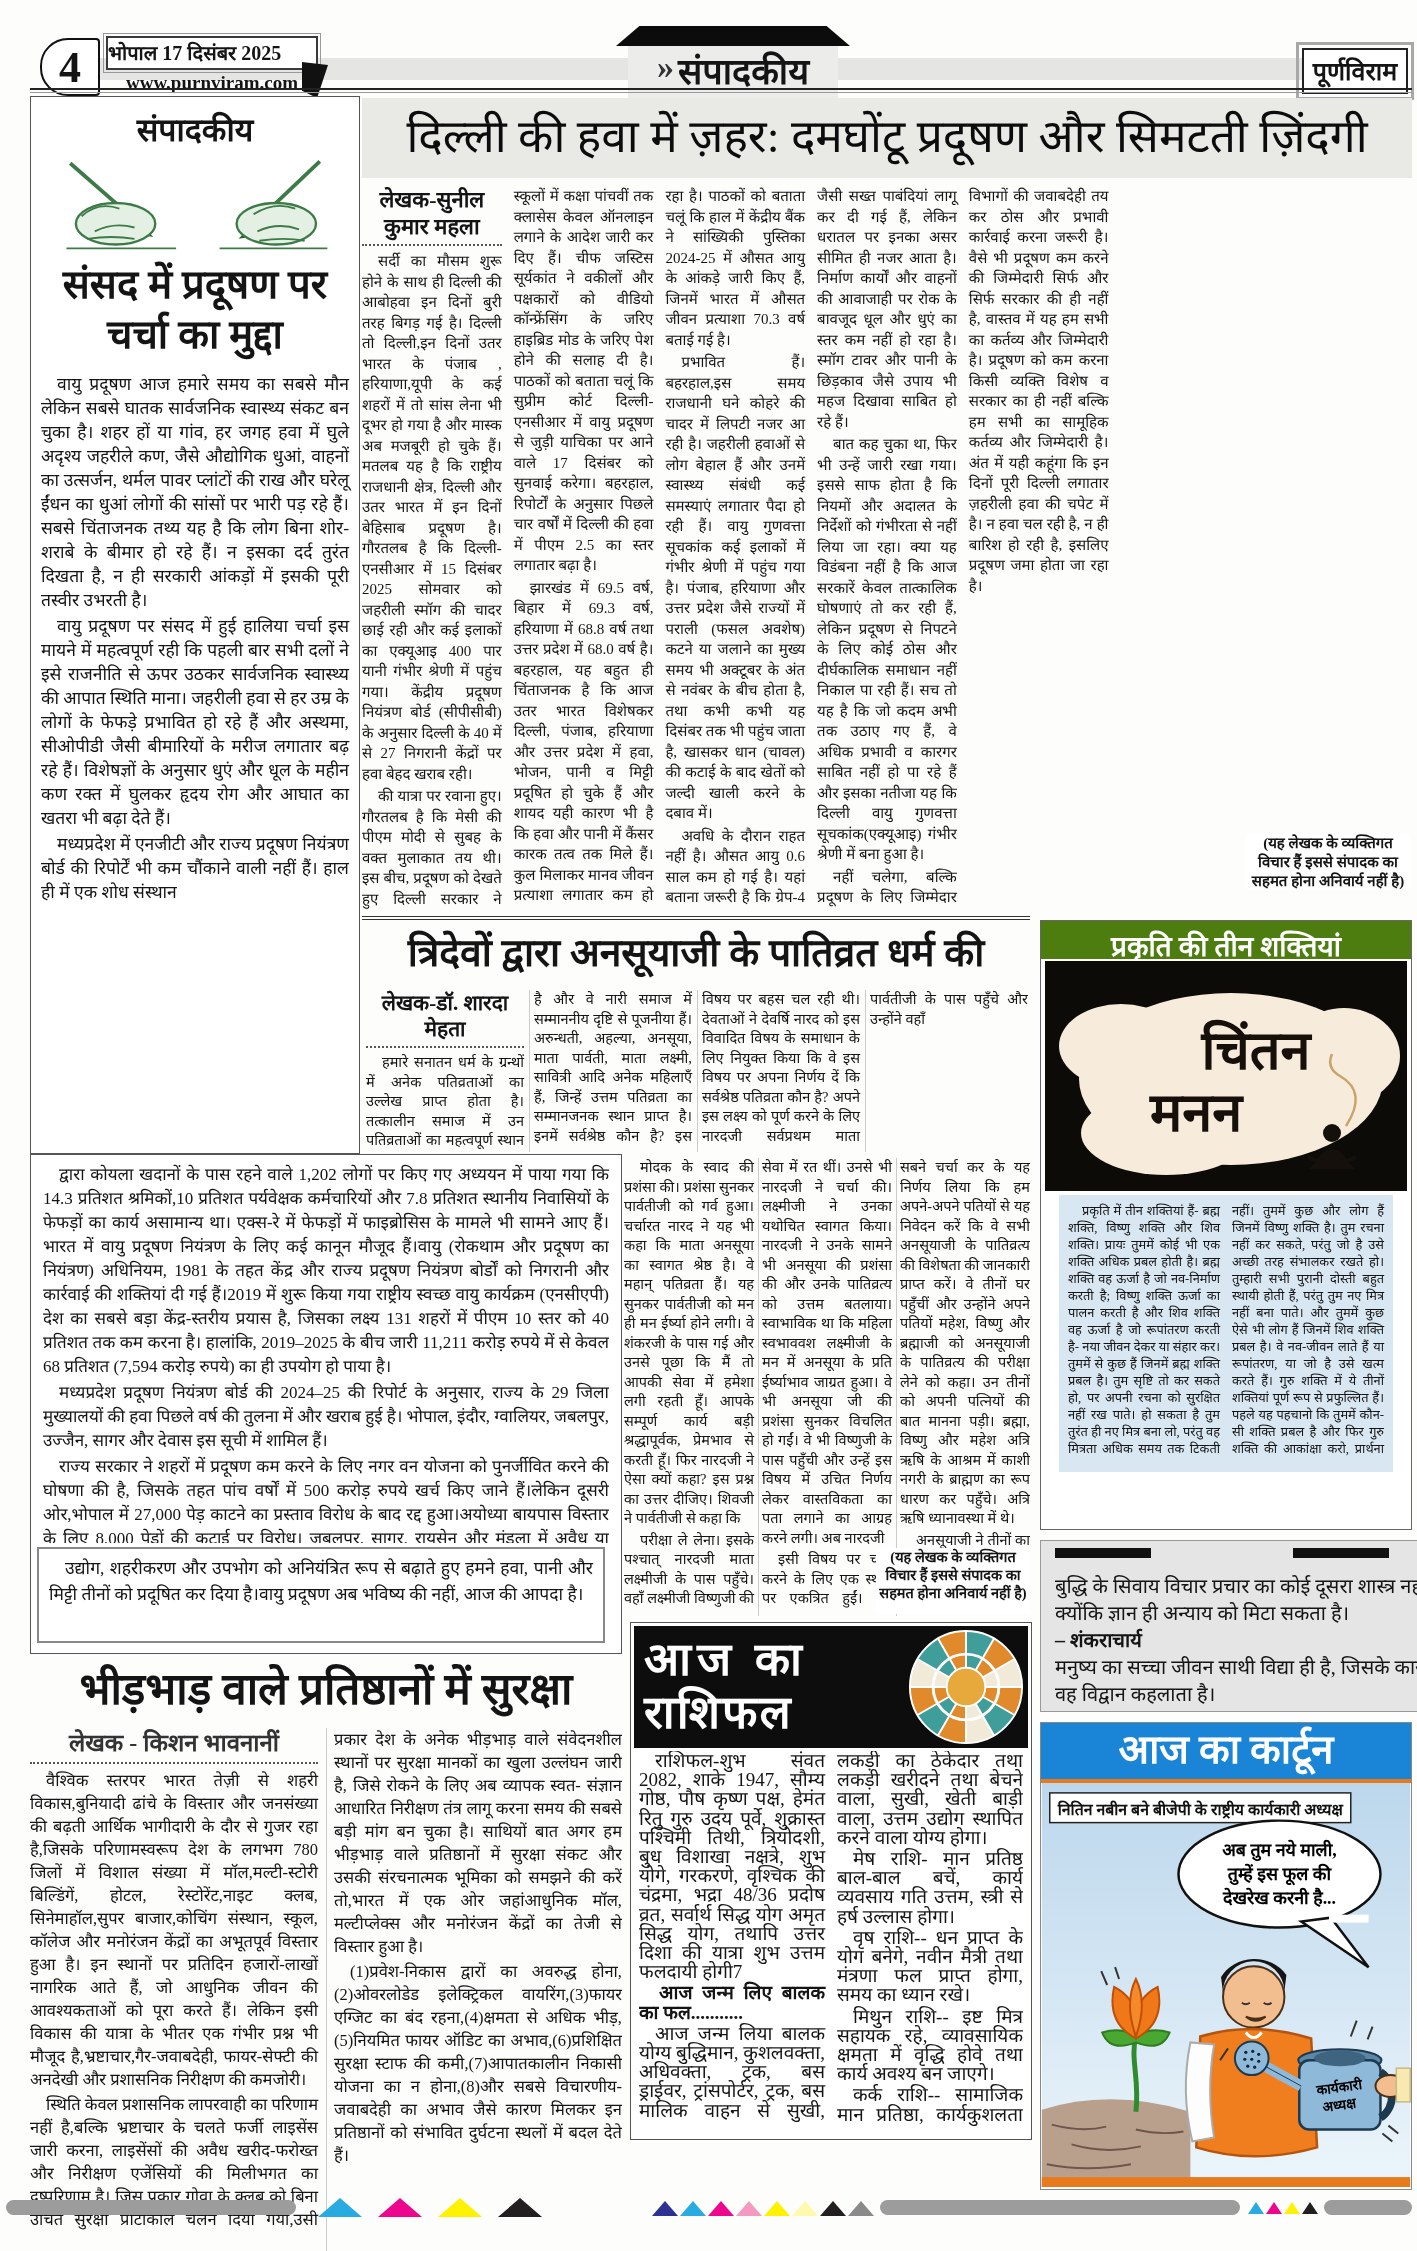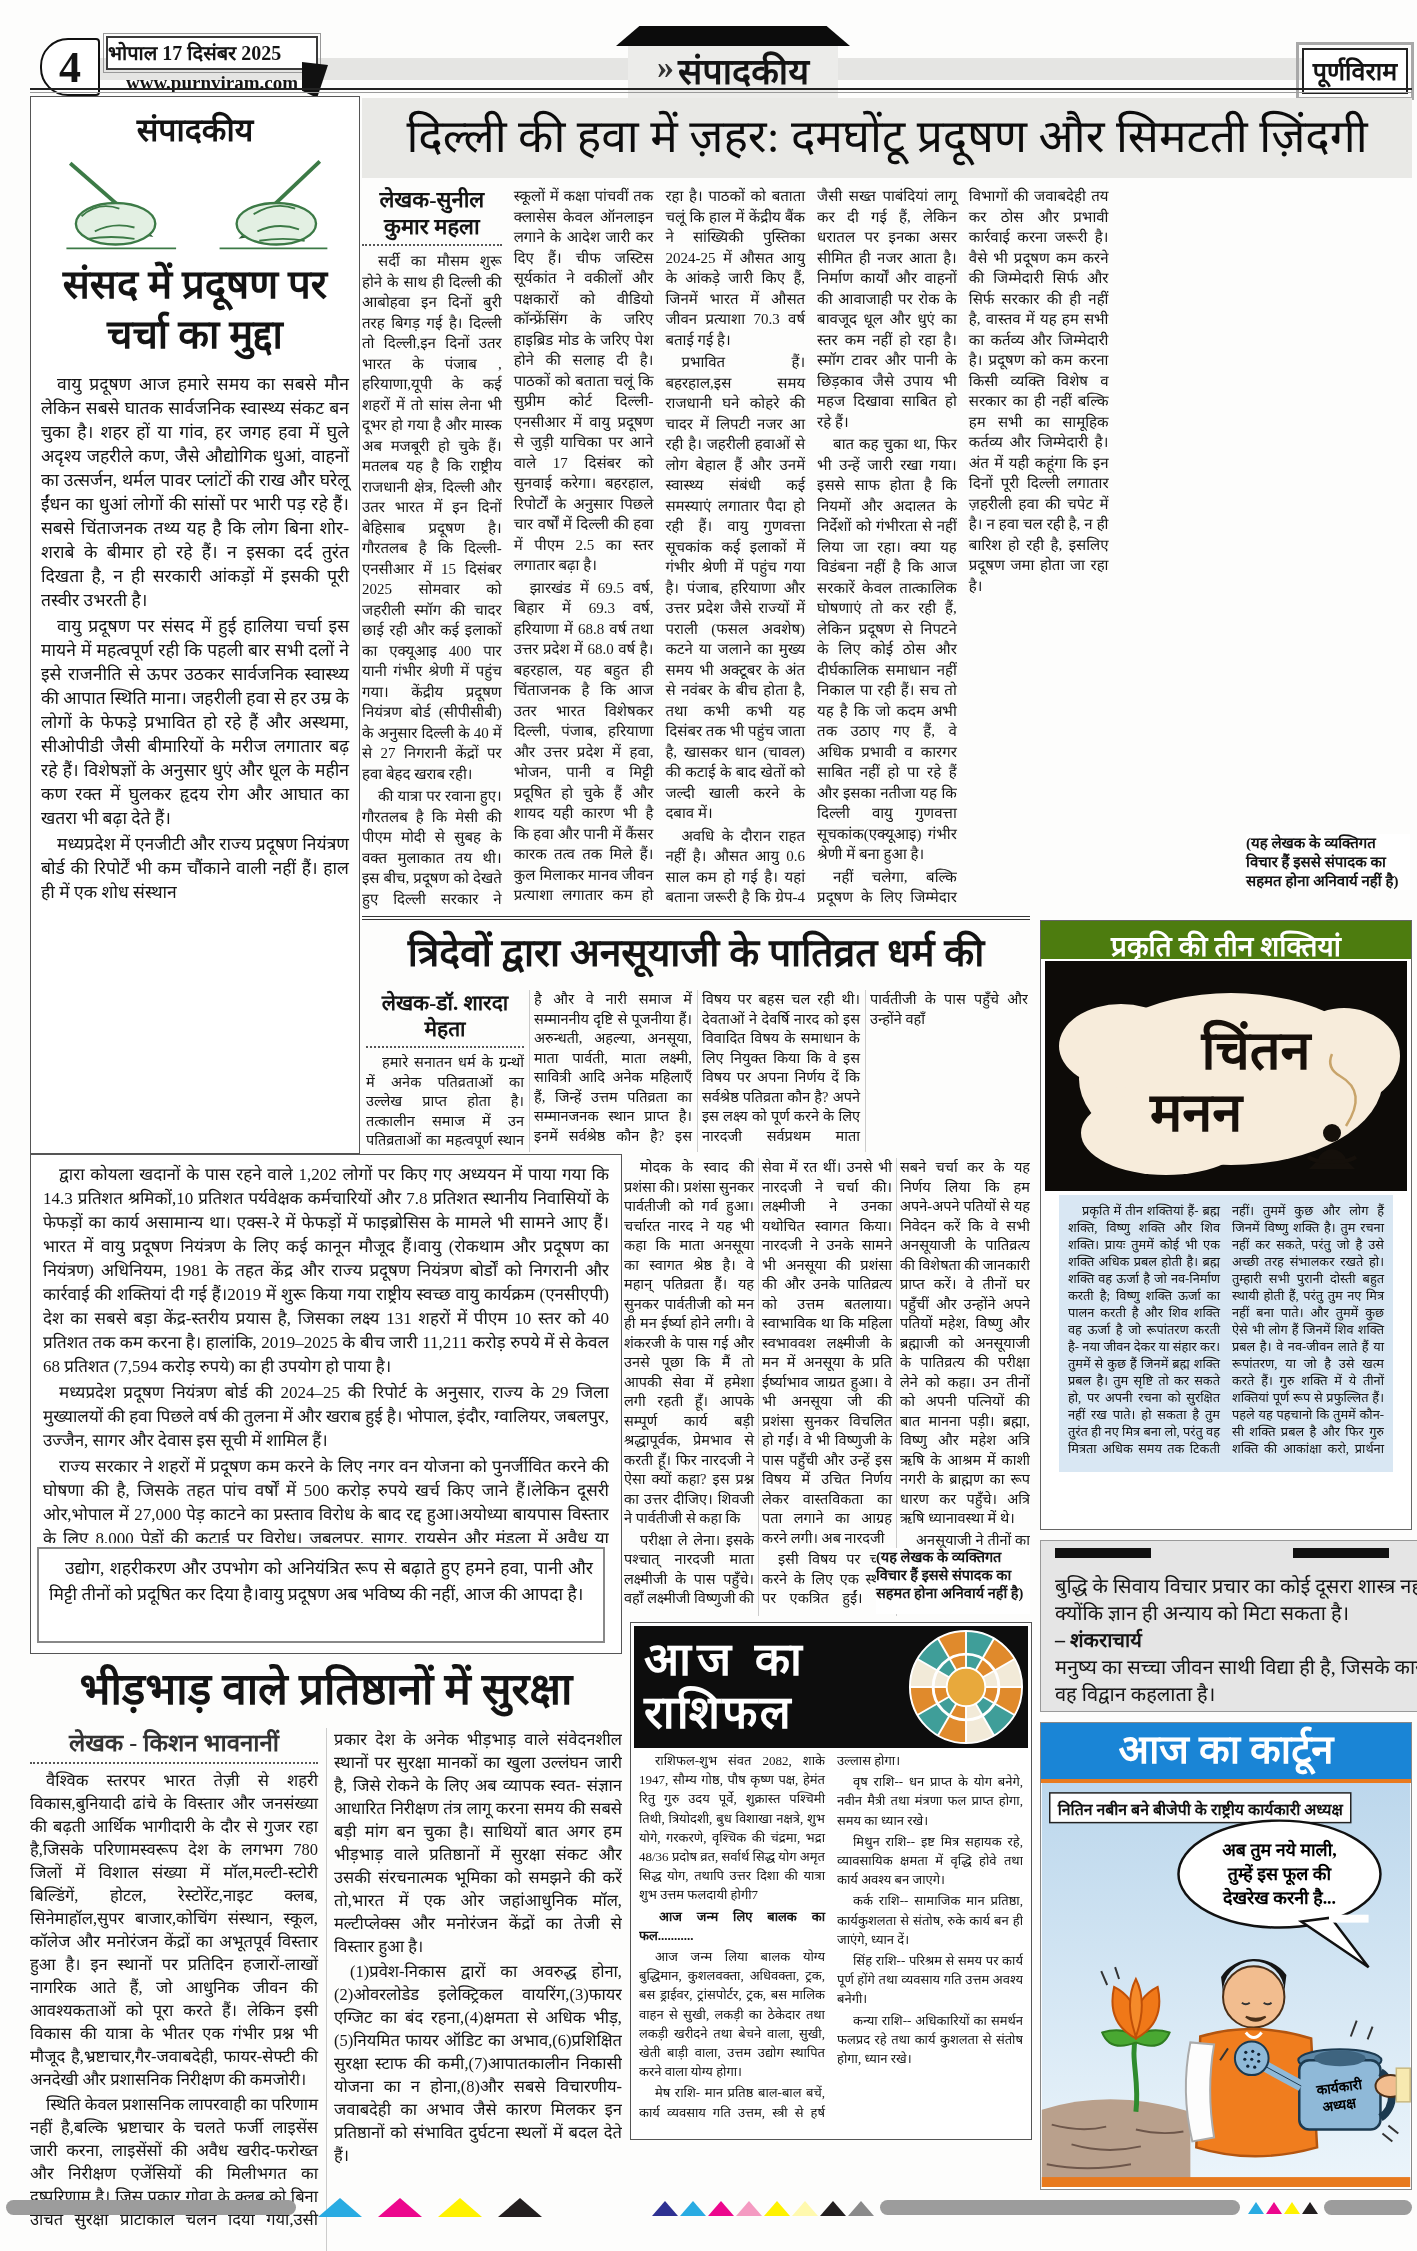--- a/index.html
+++ b/index.html
@@ -4,21 +4,21 @@
 <style>
   html,body{margin:0;padding:0}
   body{width:1417px;height:2251px;position:relative;background:#fdfdfc;
        font-family:"Liberation Serif","DejaVu Serif",serif;color:#141414;overflow:hidden}
   .abs{position:absolute}
   .bx{box-sizing:border-box}
   .p{ text-align:justify;text-indent:16px;margin:0 0 2px 0}
   .cols{column-fill:auto;overflow:hidden}
   .byline{font-weight:bold;text-align:center;border-bottom:2px dotted #555;padding-bottom:4px;margin-bottom:5px}
   .headbar{background:#e9e9e6;text-align:center;font-weight:normal;color:#0c0c0c;overflow:hidden}
-  .note{font-weight:bold;text-align:left;background:#fff;line-height:1.25}
+  .note{font-weight:bold;text-align:center;background:#fff;line-height:1.25}
   .banner{color:#fff;font-weight:bold;text-align:center;overflow:hidden}
   .tri{width:0;height:0;display:inline-block}
   .gbar{background:#9c9c9c;border-radius:8px;height:15px}
   .chev::before{content:"\00BB";font-weight:bold}
 </style>
 </head>
 <body>
 
 <div class="abs" style="left:0;top:0;width:1417px;height:92px">
   <div class="abs" style="left:100px;top:58px;width:1215px;height:22px;background:#e5e5e3"></div>
@@ -169,21 +169,21 @@
         <line x1="60" y1="60" x2="31" y2="9.8"></line>
           <line x1="60" y1="60" x2="60" y2="2"></line>
         <line x1="60" y1="60" x2="89" y2="9.8"></line>
           <line x1="60" y1="60" x2="110.2" y2="31"></line>
       </g>
       <circle cx="60" cy="60" r="58" fill="none" stroke="#fff" stroke-width="2"></circle>
       <circle cx="60" cy="60" r="34" fill="none" stroke="#fff" stroke-width="3"></circle>
       <circle cx="60" cy="60" r="20" fill="#e8a93c" stroke="#fff" stroke-width="2"></circle>
     </svg>
   </div>
-  <div class="bx cols" style="margin:2px 8px;height:382px;column-count:2;column-gap:12px;font-size:13px;line-height:19.2px;text-align:justify">
+  <div class="bx cols" style="margin:2px 8px;height:382px;column-count:2;column-gap:12px;font-size:19px;line-height:19.2px;text-align:justify">
     <p class="p">राशिफल-शुभ संवत 2082, शाके 1947, सौम्य गोष्ठ, पौष कृष्ण पक्ष, हेमंत रितु गुरु उदय पूर्वे, शुक्रास्त पश्चिमी तिथी, त्रियोदशी, बुध विशाखा नक्षत्रे, शुभ योगे, गरकरणे, वृश्चिक की चंद्रमा, भद्रा 48/36 प्रदोष व्रत, सर्वार्थ सिद्ध योग अमृत सिद्ध योग, तथापि उत्तर दिशा की यात्रा शुभ उत्तम फलदायी होगी7</p>
     <p class="p" style="font-weight:bold;text-indent:20px">आज जन्म लिए बालक का फल...........</p>
     <p class="p">आज जन्म लिया बालक योग्य बुद्धिमान, कुशलवक्ता, अधिवक्ता, ट्रक, बस ड्राईवर, ट्रांसपोर्टर, ट्रक, बस मालिक वाहन से सुखी, लकड़ी का ठेकेदार तथा लकड़ी खरीदने तथा बेचने वाला, सुखी, खेती बाड़ी वाला, उत्तम उद्योग स्थापित करने वाला योग्य होगा।</p>
     <p class="p">मेष राशि- मान प्रतिष्ठ बाल-बाल बचें, कार्य व्यवसाय गति उत्तम, स्त्री से हर्ष उल्लास होगा।</p>
     <p class="p">वृष राशि-- धन प्राप्त के योग बनेगे, नवीन मैत्री तथा मंत्रणा फल प्राप्त होगा, समय का ध्यान रखे।</p>
     <p class="p">मिथुन राशि-- इष्ट मित्र सहायक रहे, व्यावसायिक क्षमता में वृद्धि होवे तथा कार्य अवश्य बन जाएगे।</p>
     <p class="p">कर्क राशि-- सामाजिक मान प्रतिष्ठा, कार्यकुशलता से संतोष, रुके कार्य बन ही जाएंगे, ध्यान दें।</p>
     <p class="p">सिंह राशि-- परिश्रम से समय पर कार्य पूर्ण होंगे तथा व्यवसाय गति उत्तम अवश्य बनेगी।</p>
     <p class="p">कन्या राशि-- अधिकारियों का समर्थन फलप्रद रहे तथा कार्य कुशलता से संतोष होगा, ध्यान रखे।</p>
 

